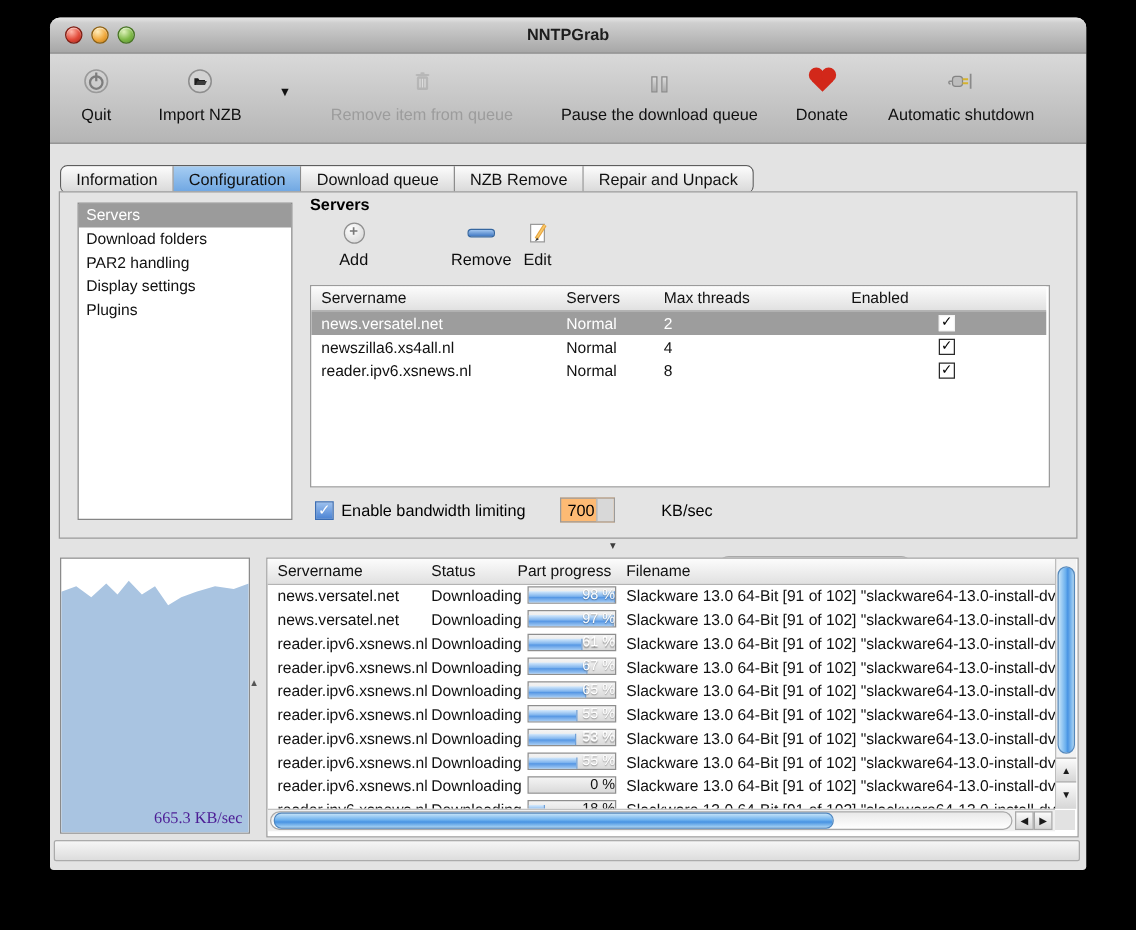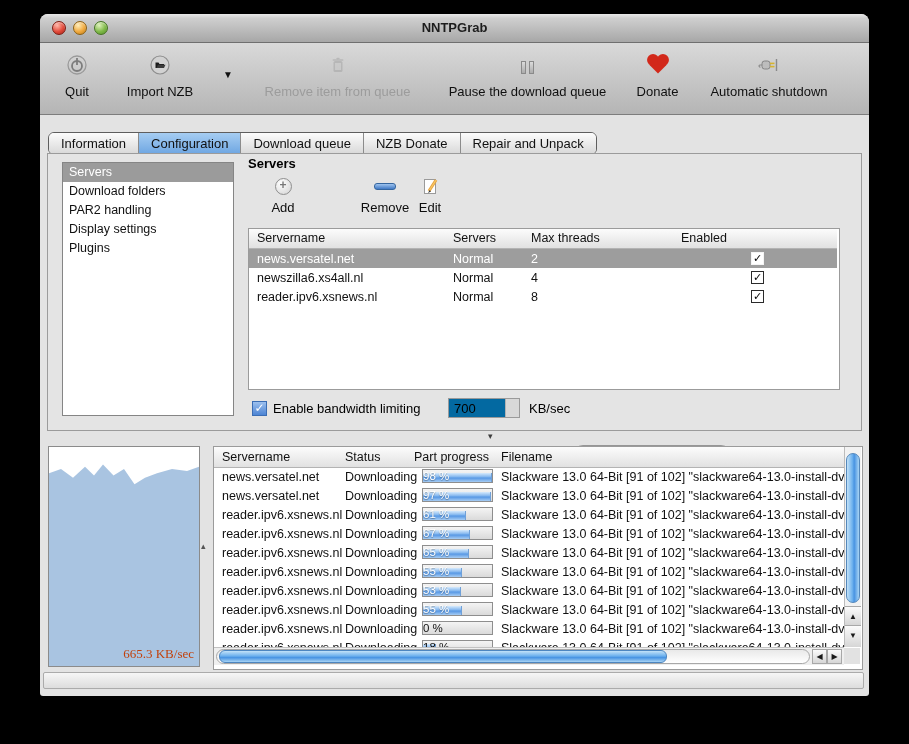--- a/index.html
+++ b/index.html
@@ -60,44 +60,44 @@
   .trow.selected{background:#9d9d9d;color:#fff;}
   .trow span{position:absolute;top:3px;white-space:nowrap;}
   .s-name{left:8px;} .s-pri{left:204px;} .s-thr{left:282px;}
   .cb{position:absolute;left:502px;top:3px!important;width:11px;height:11px;border:1.5px solid #2a2a2a;background:#fff;
       color:#000;font-size:11px;line-height:11px;text-align:center;font-weight:bold;}
   .trow.selected .cb{border-color:#f4f4f4;}
   
   .bw-cb{position:absolute;left:212px;top:387px;width:13px;height:13px;border:1px solid #3a6db4;
          background:linear-gradient(#9cc0ee,#4c84d4);color:#fff;font-size:12px;line-height:12px;text-align:center;font-weight:bold;}
   .bw-label{position:absolute;left:233px;top:387px;font-size:13px;color:#000;}
-  .bw-input-wrap{position:absolute;left:408px;top:384px;width:72px;height:20px;border:1px solid #9a9a9a;background:#0369a1;box-sizing:border-box;}
+  .bw-input-wrap{position:absolute;left:408px;top:384px;width:44px;height:20px;border:1px solid #9a9a9a;background:#fdba74;box-sizing:border-box;}
   .bw-input{position:absolute;left:0;top:0;width:48px;height:18px;border:none;outline:none;font-size:13px;padding:0 0 0 5px;font-family:inherit;background:transparent;}
   .bw-spin{position:absolute;right:0;top:0;width:13px;height:18px;background:#d8d8d8;border-left:1px solid #b2b2b2;}
   .bw-unit{position:absolute;left:489px;top:387px;font-size:13px;color:#000;}
   .apply-btn{position:absolute;left:532px;top:383px;width:160px;height:22px;border-radius:11px;border:1px solid #969696;
              background:linear-gradient(#ffffff,#d7d7d7);color:#9b9b9b;font-size:13px;text-align:center;line-height:21px;box-sizing:border-box;margin-top:48px;}
   .split-dot{position:absolute;left:448px;top:417px;font-size:9px;color:#3c3c3c;}
   
   .graph-box{position:absolute;left:8px;top:432px;width:152px;height:221px;background:#fff;border:1px solid #8b8b8b;box-sizing:border-box;}
   .graph-box svg{position:absolute;left:0;top:0;width:100%;height:100%;}
-  .speed{position:absolute;right:5px;bottom:4px;font-family:"Liberation Serif","DejaVu Serif",serif;font-size:13px;color:#c2410c;}
+  .speed{position:absolute;right:5px;bottom:4px;font-family:"Liberation Serif","DejaVu Serif",serif;font-size:13px;color:#4c1d95;}
   .collapse-caret{position:absolute;left:161px;top:527px;font-size:9px;color:#555;}
   .queue-table{left:173px;top:432px;width:648px;height:222px;}
   .queue-table .thead{width:630px;height:20px;}
   .queue-table .thead span{top:3px;}
   .q-h-server{left:8px;} .q-h-status{left:131px;} .q-h-prog{left:200px;} .q-h-file{left:287px;}
   .q-rows{position:absolute;left:0;top:20px;width:630px;height:180px;overflow:hidden;}
   .q-row{height:19px;position:relative;font-size:12.5px;color:#111;white-space:nowrap;}
   .q-row span{position:absolute;top:3px;}
   .q-server{left:8px;} .q-status{left:131px;}
   .q-bar{position:absolute;left:208px;top:2px!important;width:71px;height:14px;border:1px solid #8e8e8e;
          background:linear-gradient(#f4f4f4,#dadada);box-sizing:border-box;}
   .q-fill{position:absolute;left:0;top:0;bottom:0;background:linear-gradient(#d6eafc,#7fb4ee 45%,#5697e4 55%,#a7cdf4);border-right:1px solid #6fa0d8;}
-  .q-pct{position:absolute;left:0;top:0!important;width:100%;text-align:left;line-height:13px;font-size:11.5px;}
+  .q-pct{position:absolute;left:0;top:0!important;width:100%;text-align:right;line-height:13px;font-size:11.5px;}
   .q-pct.hi{color:#fff;text-shadow:0 1px 1px rgba(0,0,0,.35);}
   .q-pct.lo{color:#111;}
   .q-file{left:287px;width:700px;overflow:hidden;}
   
   .vscroll{position:absolute;left:630px;top:0;width:16px;height:200px;background:#f2f2f2;border-left:1px solid #bcbcbc;}
   .v-thumb{position:absolute;left:1px;top:6px;width:12px;height:148px;border-radius:7px;border:1px solid #5588bb;
            background:linear-gradient(90deg,#c3e2f8,#6db1ee 45%,#4893e2 60%,#a8d4f5);}
   .v-btn{position:absolute;left:0;width:16px;height:19px;background:linear-gradient(#fbfbfb,#d6d6d6);border-top:1px solid #a8a8a8;
          text-align:center;font-size:8px;line-height:19px;color:#1a1a1a;box-sizing:border-box;}
   .v-up{top:159px;} .v-down{top:178px;height:22px;}
@@ -188,21 +188,21 @@
             </svg></span>
         </div>
         <div class="tb-label">Automatic shutdown</div>
       </div>
     </div>
 
   <div class="tabbar" id="tabbar">
       <div class="tab">Information</div>
       <div class="tab active">Configuration</div>
       <div class="tab">Download queue</div>
-      <div class="tab">NZB Donate</div>
+      <div class="tab">NZB Remove</div>
       <div class="tab">Repair and Unpack</div>
     </div>
 
   <div class="notebook"></div>
 
   <div class="sidebar" id="sidebar">
       <div class="side-item selected">Servers</div>
       <div class="side-item">Download folders</div>
       <div class="side-item">PAR2 handling</div>
       <div class="side-item">Display settings</div>

